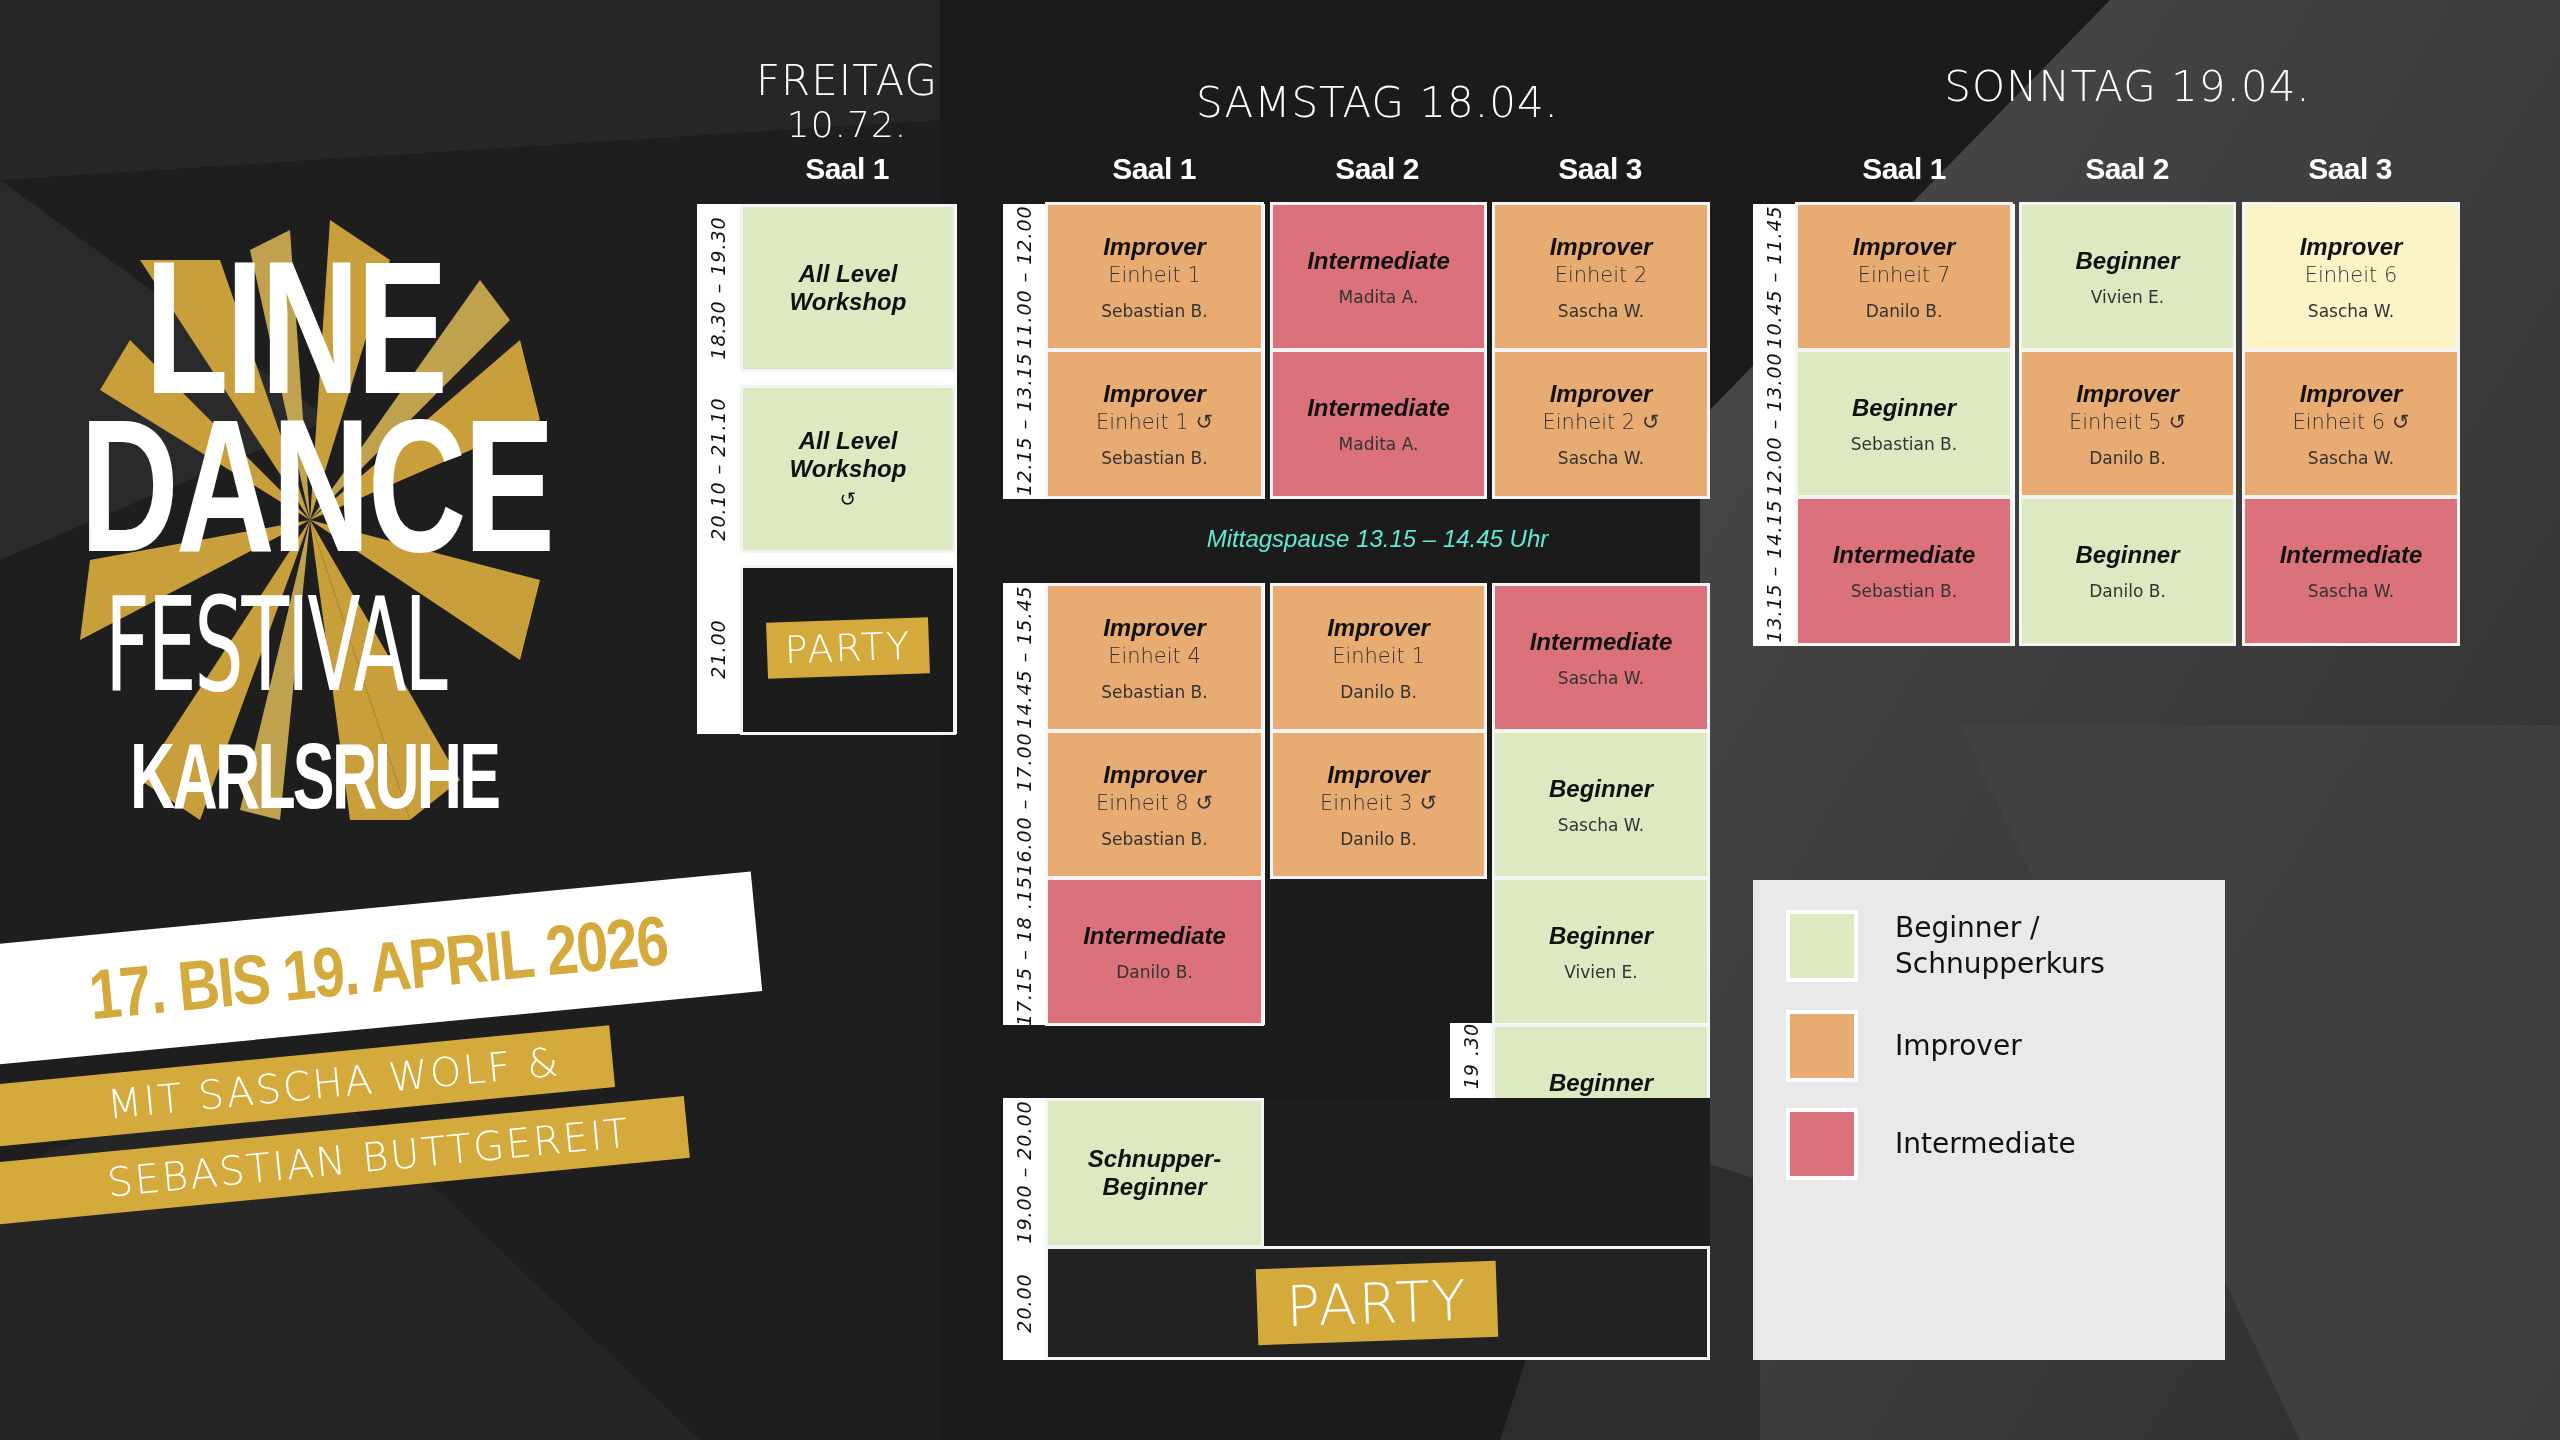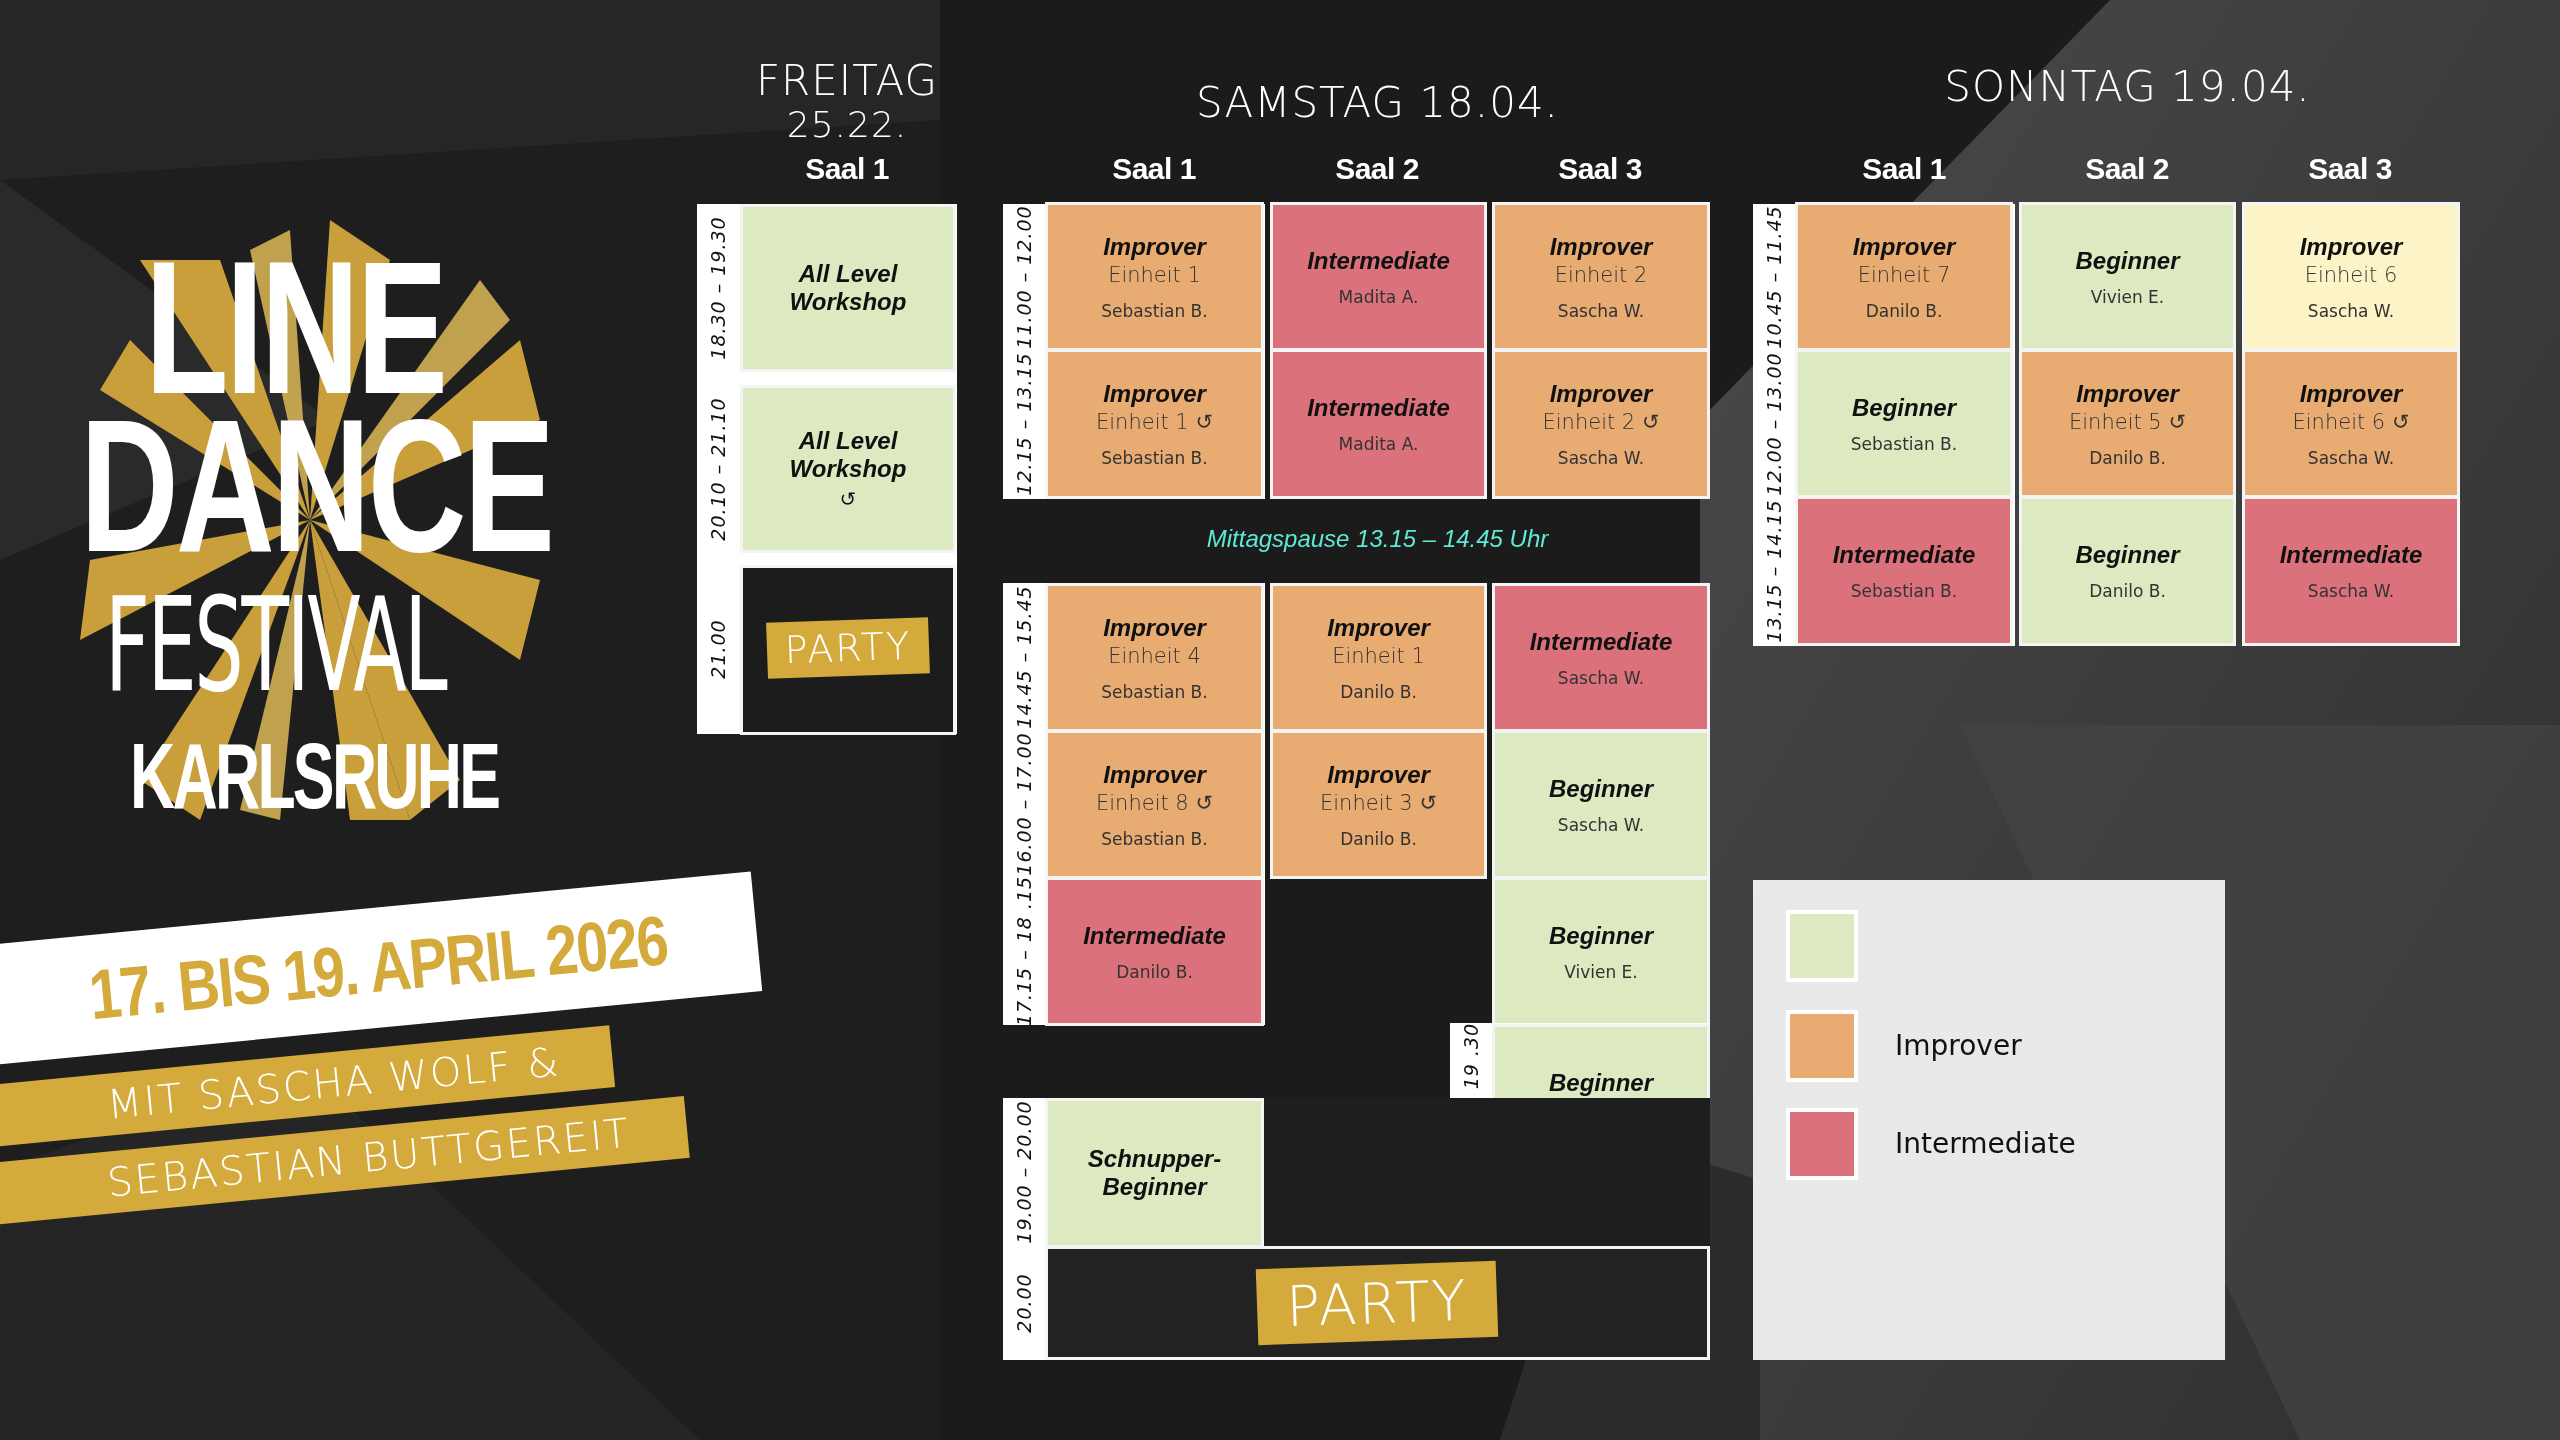--- a/index.html
+++ b/index.html
@@ -114,21 +114,21 @@
 </div>
 <div class="banner" style="left:-10px;top:1085px;width:625px;height:62px;background:#d3aa3b;transform:rotate(-5.5deg);">
   <div style="position:absolute;left:118px;top:8px;color:#fff;font-family:'DejaVu Sans',sans-serif;font-weight:200;font-size:40px;letter-spacing:2px;white-space:nowrap;">MIT SASCHA WOLF &amp;</div>
 </div>
 <div class="banner" style="left:-10px;top:1163px;width:700px;height:62px;background:#d3aa3b;transform:rotate(-5.5deg);">
   <div style="position:absolute;left:118px;top:8px;color:#fff;font-family:'DejaVu Sans',sans-serif;font-weight:200;font-size:40px;letter-spacing:2px;white-space:nowrap;">SEBASTIAN BUTTGEREIT</div>
 </div>
 
 <div>
   <div class="day-title" style="left:747px;top:56px;width:200px;font-size:42px;">FREITAG</div>
-  <div class="day-title" style="left:747px;top:104px;width:200px;font-size:36px;">25.22.</div>
+  <div class="day-title" style="left:747px;top:104px;width:200px;font-size:36px;">10.72.</div>
   <div class="saal" style="left:740px;top:152px;">Saal 1</div>
 
   <div class="timecol" style="left:697px;top:204px;width:260px;height:530px;"></div>
   <div class="time" style="left:697px;top:204px;height:168px;">
       <span>18.30 – 19.30</span>
     </div>
   <div class="time" style="left:697px;top:385px;height:168px;">
       <span>20.10 – 21.10</span>
     </div>
   <div class="time" style="left:697px;top:565px;height:168px;">
@@ -318,17 +318,21 @@
     <div class="teacher">Danilo B.</div>
   </div>
   <div class="cell lvl-int" style="left:2242px;top:496px;width:218px;height:150px;">
     <div class="title">Intermediate</div>
     <div class="teacher">Sascha W.</div>
   </div>
 </div>
 
 <div class="legend">
   <div class="sw" style="top:30px;background:#dde9c1;"></div>
+  <div class="lbl" style="top:30px;">
+    <div>Beginner /</div>
+    <div>Schnupperkurs</div>
+  </div>
   <div class="sw" style="top:130px;background:#e8ab72;"></div>
   <div class="lbl" style="top:148px;">Improver</div>
   <div class="sw" style="top:228px;background:#db717b;"></div>
   <div class="lbl" style="top:246px;">Intermediate</div>
 </div>
 
 </body></html>

